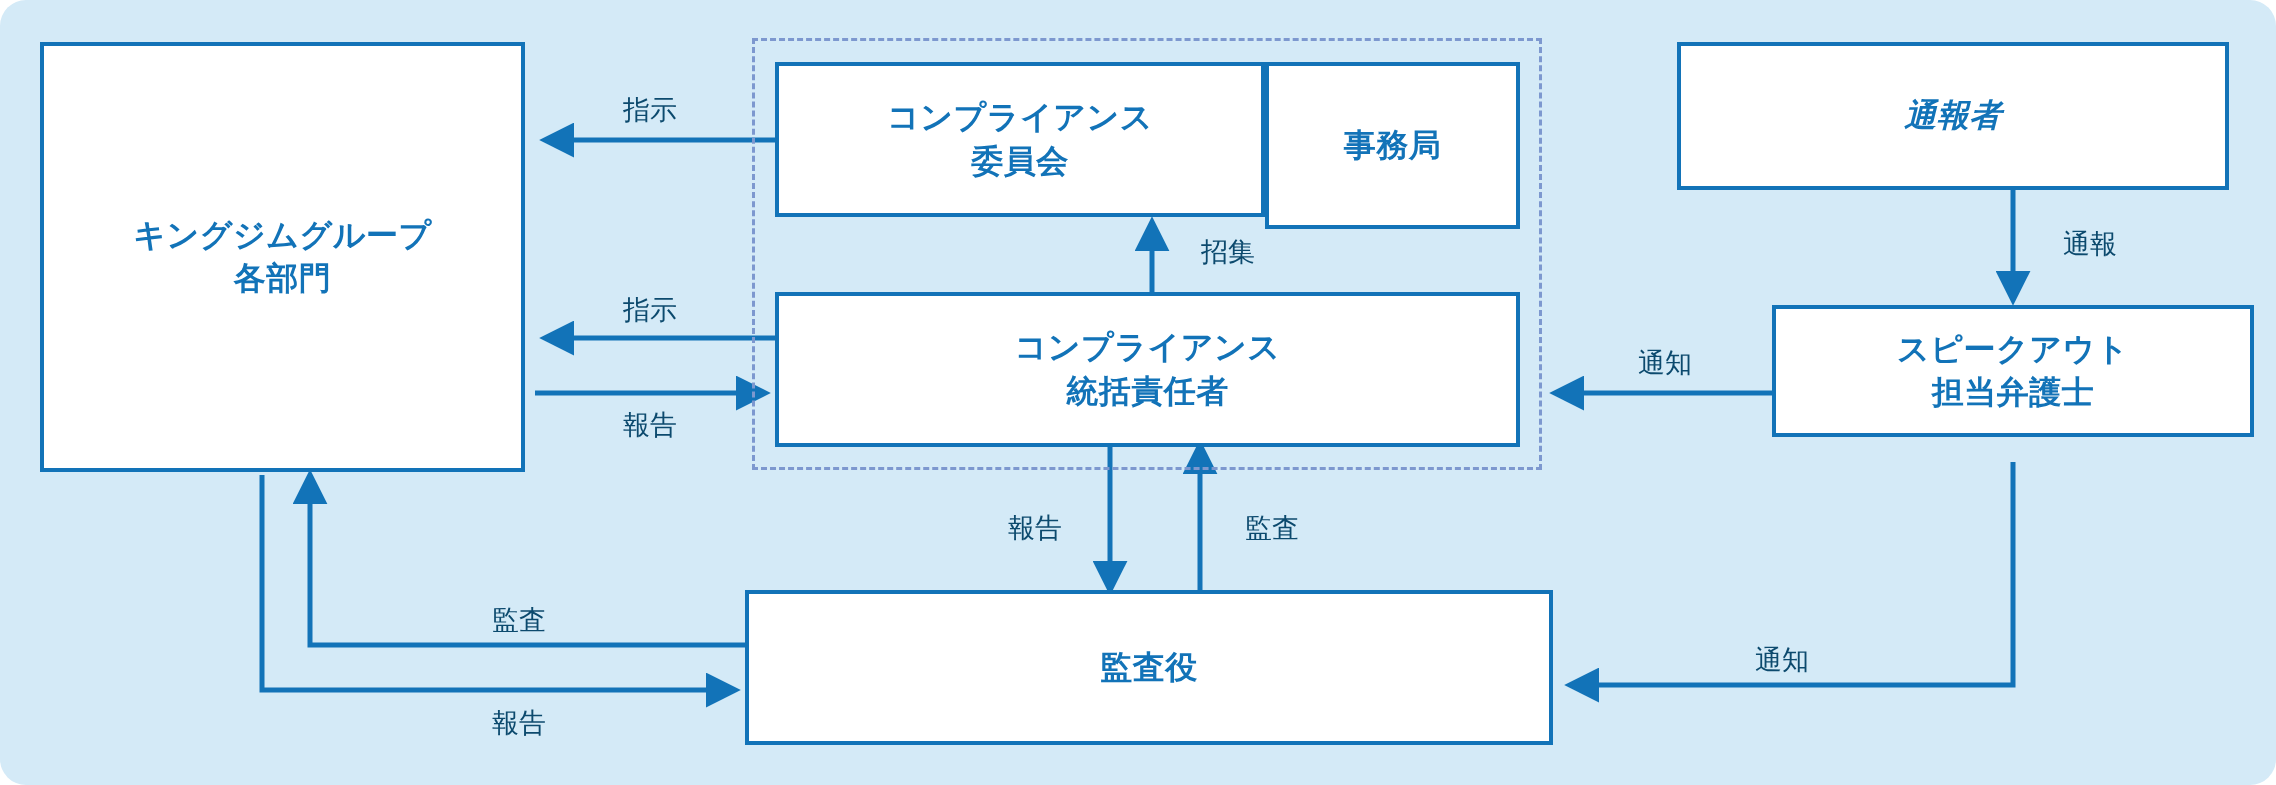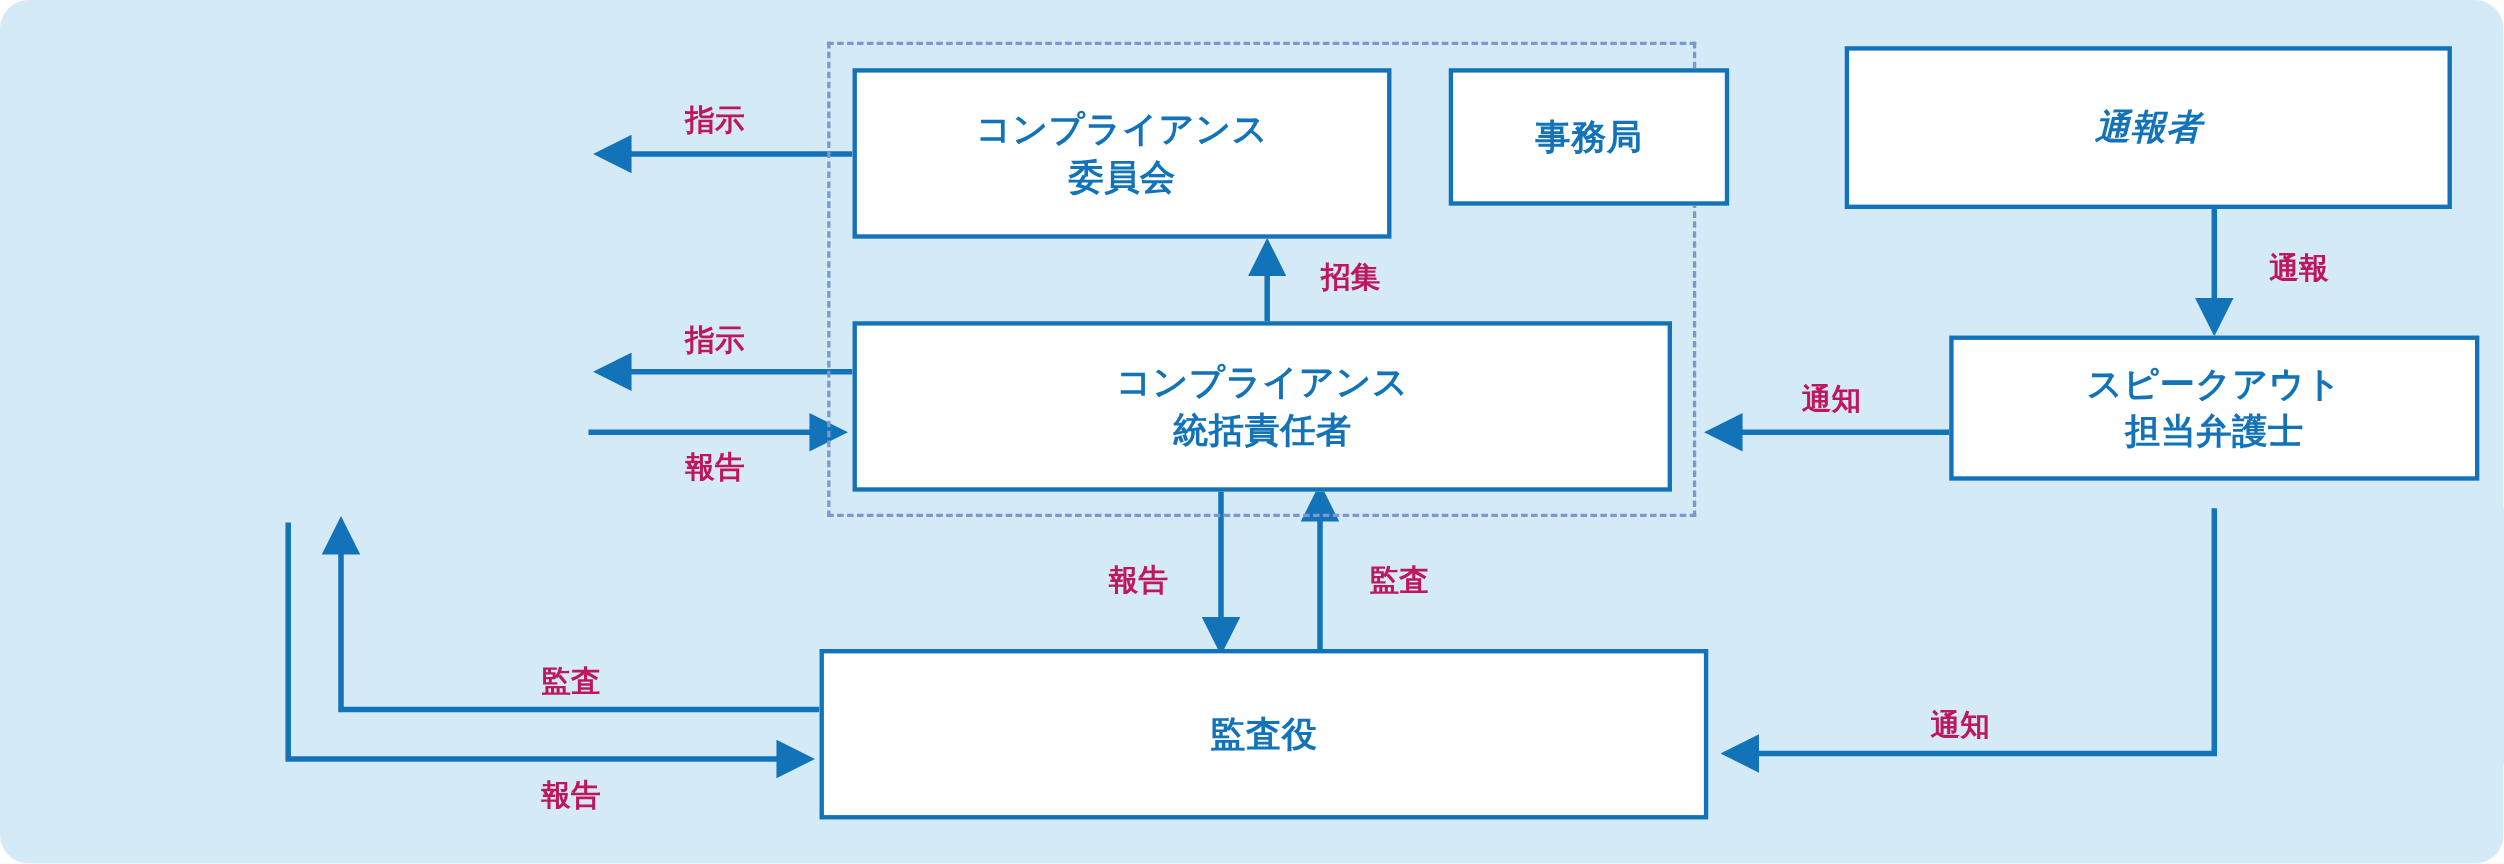--- a/index.html
+++ b/index.html
@@ -38,23 +38,23 @@
   .node-label {
     color: #1273b8;
     font-weight: bold;
     font-size: 32px;
     line-height: 1.35;
     letter-spacing: 0.5px;
     white-space: pre-line;
   }
   .edge-label {
     position: absolute;
-    color: #be185d;
+    color: #0c4a6e;
     font-size: 27px;
-    font-weight: bold;
+    font-weight: normal;
     line-height: 1;
     white-space: nowrap;
     transform: translate(-50%, -50%);
   }
   .dashed-region {
     position: absolute;
     border: 3px dashed #7d98cf;
     box-sizing: border-box;
     background: transparent;
   }
@@ -95,27 +95,31 @@
       <line x1="1200" y1="590" x2="1200" y2="445" marker-end="url(#arrowhead)"></line>
 
       <path d="M 745 645 L 310 645 L 310 475" marker-end="url(#arrowhead)"></path>
 
       <path d="M 262 475 L 262 690 L 735 690" marker-end="url(#arrowhead)"></path>
     </g>
   </svg>
 
   <div class="dashed-region" style="left:752px; top:38px; width:790px; height:432px;"></div>
 
+  <div class="node-box" style="left:40px; top:42px; width:485px; height:430px;">
+    <span class="node-label">キングジムグループ
+各部門</span>
+  </div>
 
   <div class="node-box" style="left:775px; top:62px; width:490px; height:155px;">
     <span class="node-label">コンプライアンス
 委員会</span>
   </div>
 
-  <div class="node-box" style="left:1317px; top:62px; width:255px; height:125px;">
+  <div class="node-box" style="left:1265px; top:62px; width:255px; height:167px;">
     <span class="node-label">事務局</span>
   </div>
 
   <div class="node-box" style="left:775px; top:292px; width:745px; height:155px;">
     <span class="node-label">コンプライアンス
 統括責任者</span>
   </div>
 
   <div class="node-box" style="left:1677px; top:42px; width:552px; height:148px;font-style:italic;">
     <span class="node-label">通報者</span>

